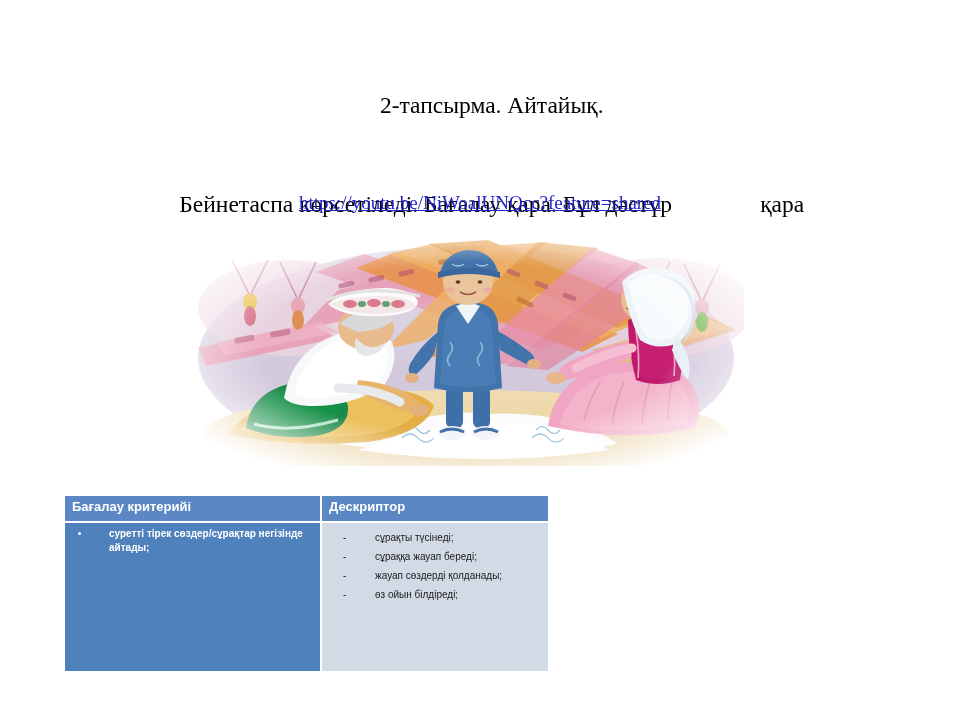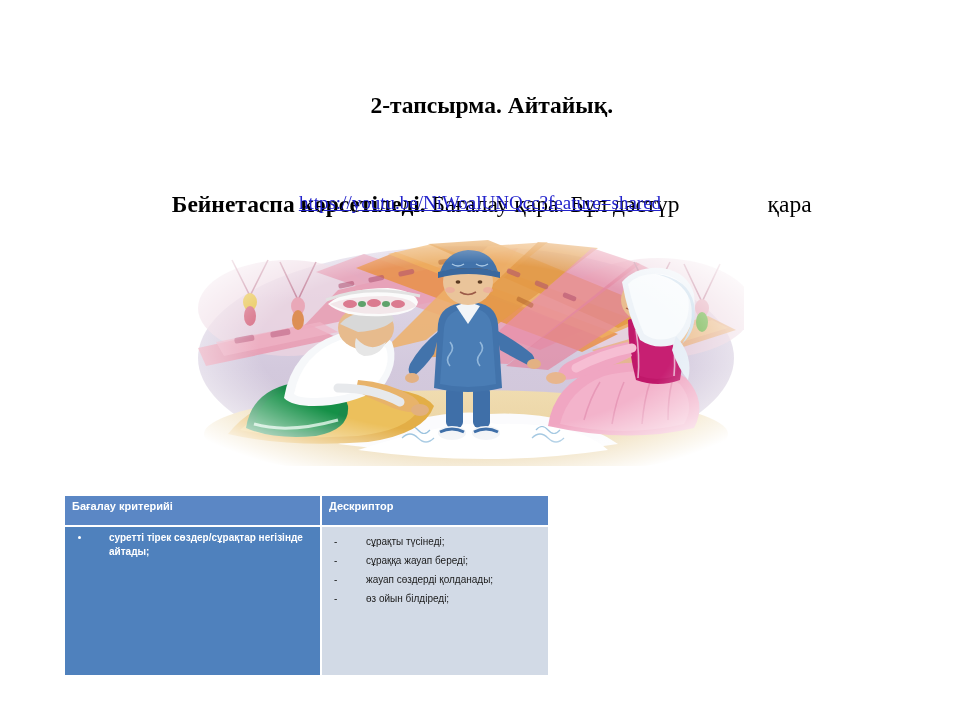--- a/index.html
+++ b/index.html
@@ -20,21 +20,21 @@
   #title-block {
     position: absolute;
     left: 50px;
     top: 56px;
     width: 860px;
     text-align: center;
     font-size: 23.5px;
     line-height: 33px;
   }
   .title-line { white-space: pre-wrap; }
-  .t-bold { font-weight: bold; }
+  .t-bold { font-weight: normal; }
   .t-reg  { font-weight: normal; }
   .big-gap { display: inline-block; width: 88px; }
 
   
   #video-link-row {
     position: absolute;
     left: 50px;
     top: 192px;
     width: 860px;
     text-align: center;
@@ -67,24 +67,24 @@
     border-collapse: collapse;
     table-layout: fixed;
     font-family: "Liberation Sans", "DejaVu Sans", sans-serif;
   }
   #criteria-table col.c1 { width: 256px; }
   #criteria-table col.c2 { width: 227px; }
 
   #criteria-table th {
     background: #5B87C5;
     color: #ffffff;
-    font-size: 11px;
+    font-size: 13px;
     font-weight: bold;
     text-align: left;
-    padding: 3px 0 13px 7px;
+    padding: 3px 0 7px 7px;
     border-bottom: 2px solid #ffffff;
     border-right: 2px solid #ffffff;
     vertical-align: middle;
     height: 13px;
   }
   #criteria-table th.last { border-right: none; margin-top: 12px; }
 
   #criteria-table td {
     vertical-align: top;
     padding: 0;
@@ -109,21 +109,21 @@
   }
   ul.crit-list li {
     font-size: 10px;
     font-weight: bold;
     line-height: 13.5px;
     padding-left: 18px;
   }
 
   ul.desc-list {
     margin: 5px 0 0 0;
-    padding: 0 4px 0 12px;
+    padding: 0 4px 0 21px;
     list-style: none;
   }
   ul.desc-list li {
     font-size: 10px;
     line-height: 19px;
     position: relative;
     padding-left: 32px;
     white-space: nowrap;
   }
   ul.desc-list li::before {

